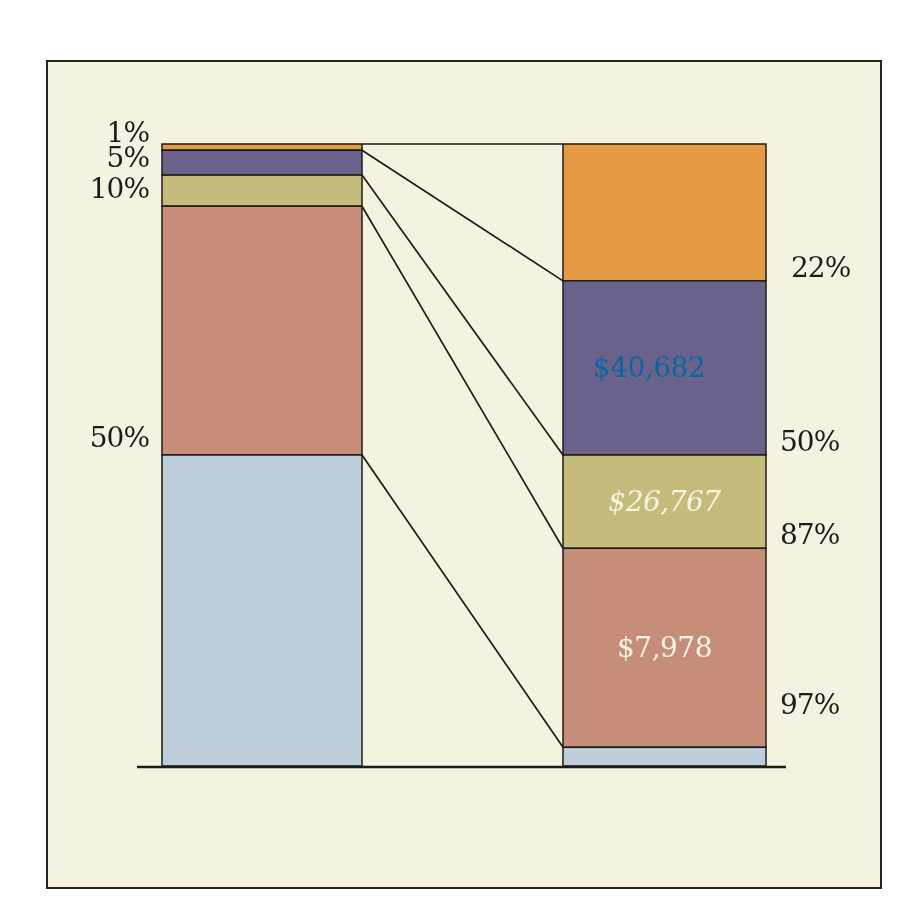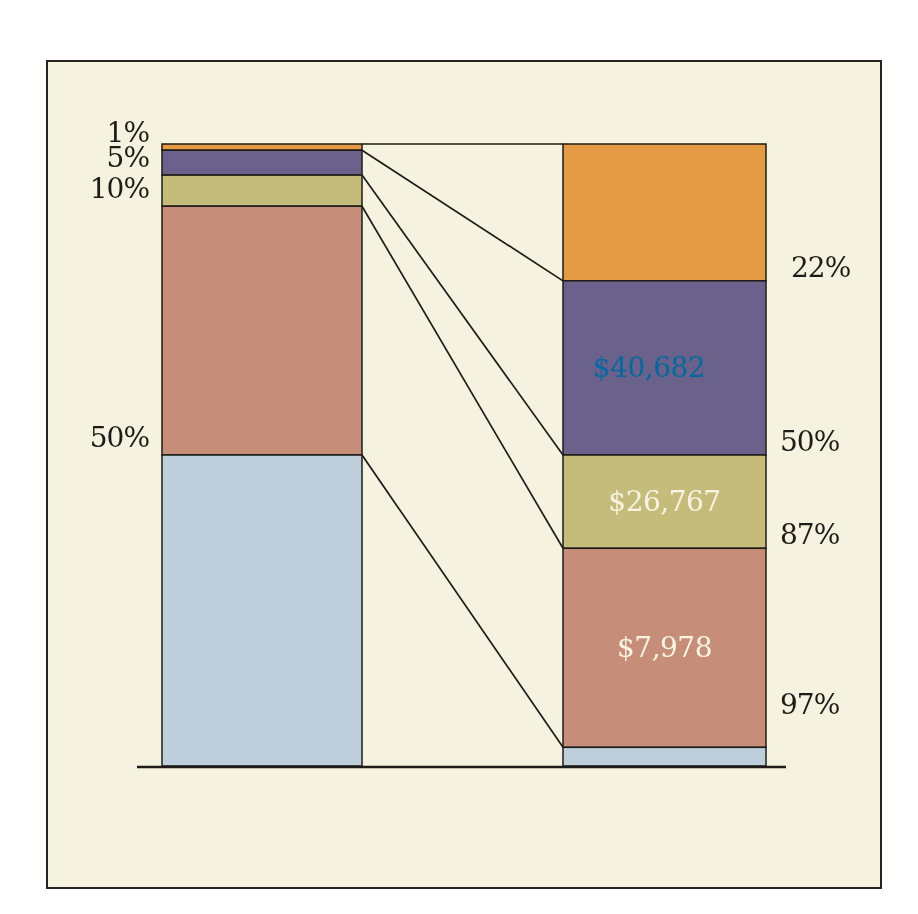--- a/index.html
+++ b/index.html
@@ -81,16 +81,16 @@
   <div id="labels-layer">
   <div class="tick-lbl" style="right: 769px; top: 133.22px; transform: translateY(-50%); text-align: right;">1%</div>
       <div class="tick-lbl" style="right: 769px; top: 158.1px; transform: translateY(-50%); text-align: right;">5%</div>
       <div class="tick-lbl" style="right: 769px; top: 189.2px; transform: translateY(-50%); text-align: left;">10%</div>
       <div class="tick-lbl" style="right: 769px; top: 438px; transform: translateY(-50%); text-align: right;">50%</div>
       <div class="tick-lbl" style="left: 780px; top: 267.84px; transform: translateY(-50%); margin-left: 11px;">22%</div>
       <div class="tick-lbl" style="left: 780px; top: 442px; transform: translateY(-50%);">50%</div>
       <div class="tick-lbl" style="left: 780px; top: 535.3px; transform: translateY(-50%);">87%</div>
       <div class="tick-lbl" style="left: 780px; top: 705px; transform: translateY(-50%);">97%</div>
       <div class="value-lbl" style="left: 563px; width: 172px; top: 367.92px; transform: translateY(-50%); color: #0369a1;">$40,682</div>
-      <div class="value-lbl" style="left: 563px; width: 203px; top: 501.65px; transform: translateY(-50%); color: rgb(248, 244, 227);">$26,767</div>
+      <div class="value-lbl" style="left: 563px; width: 203px; top: 501.65px; transform: translateY(-50%); color: rgb(248, 244, 227); font-style: italic;">$26,767</div>
       <div class="value-lbl" style="left: 563px; width: 203px; top: 647.82px; transform: translateY(-50%); color: rgb(248, 244, 227);">$7,978</div>
     </div>
 </div>
 
 </body></html>

